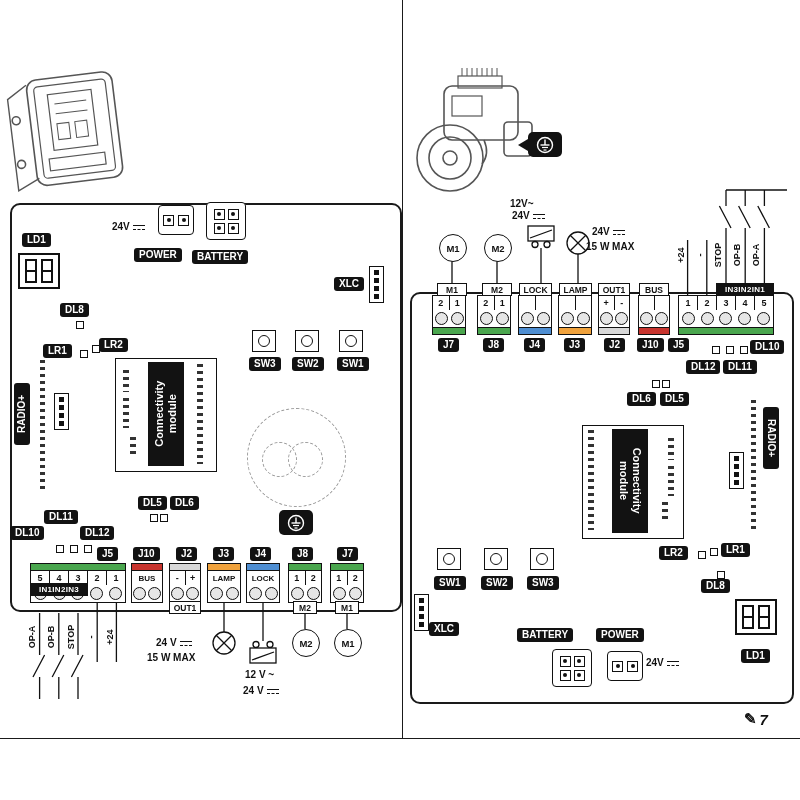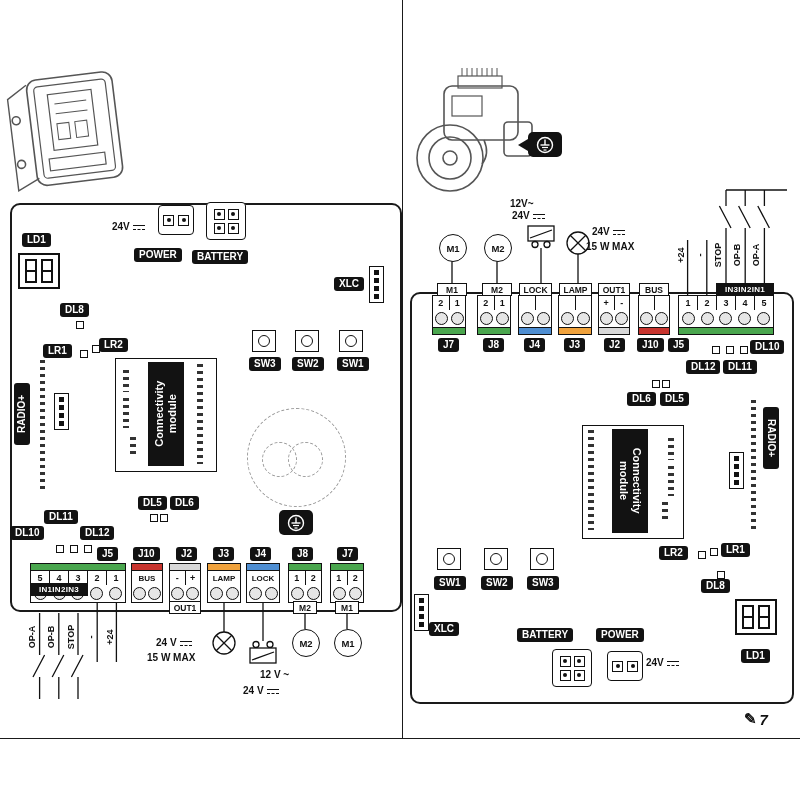--- a/index.html
+++ b/index.html
@@ -369,21 +369,21 @@
       <span class="rotccw">-</span>
     </div>
   <div class="vtxt" style="left:103px;top:614px;height:46px">
       <span class="rotccw">+24</span>
     </div>
 
   <div class="note" style="left:156px;top:637px">
     <span>24 V</span><span class="dc"></span>
   </div>
   <div class="note" style="left:147px;top:652px">15 W MAX</div>
-  <div class="note" style="left:260px;top:669px">12 V ~</div>
+  <div class="note" style="left:245px;top:669px">12 V ~</div>
   <div class="note" style="left:243px;top:685px">
     <span>24 V</span><span class="dc"></span>
   </div>
 
   <div class="mcirc" style="left:292px;top:629px">M2</div>
   <div class="mcirc" style="left:334px;top:629px">M1</div>
 
   <div class="mcirc" style="left:439px;top:234px">M1</div>
   <div class="mcirc" style="left:484px;top:234px">M2</div>
 

